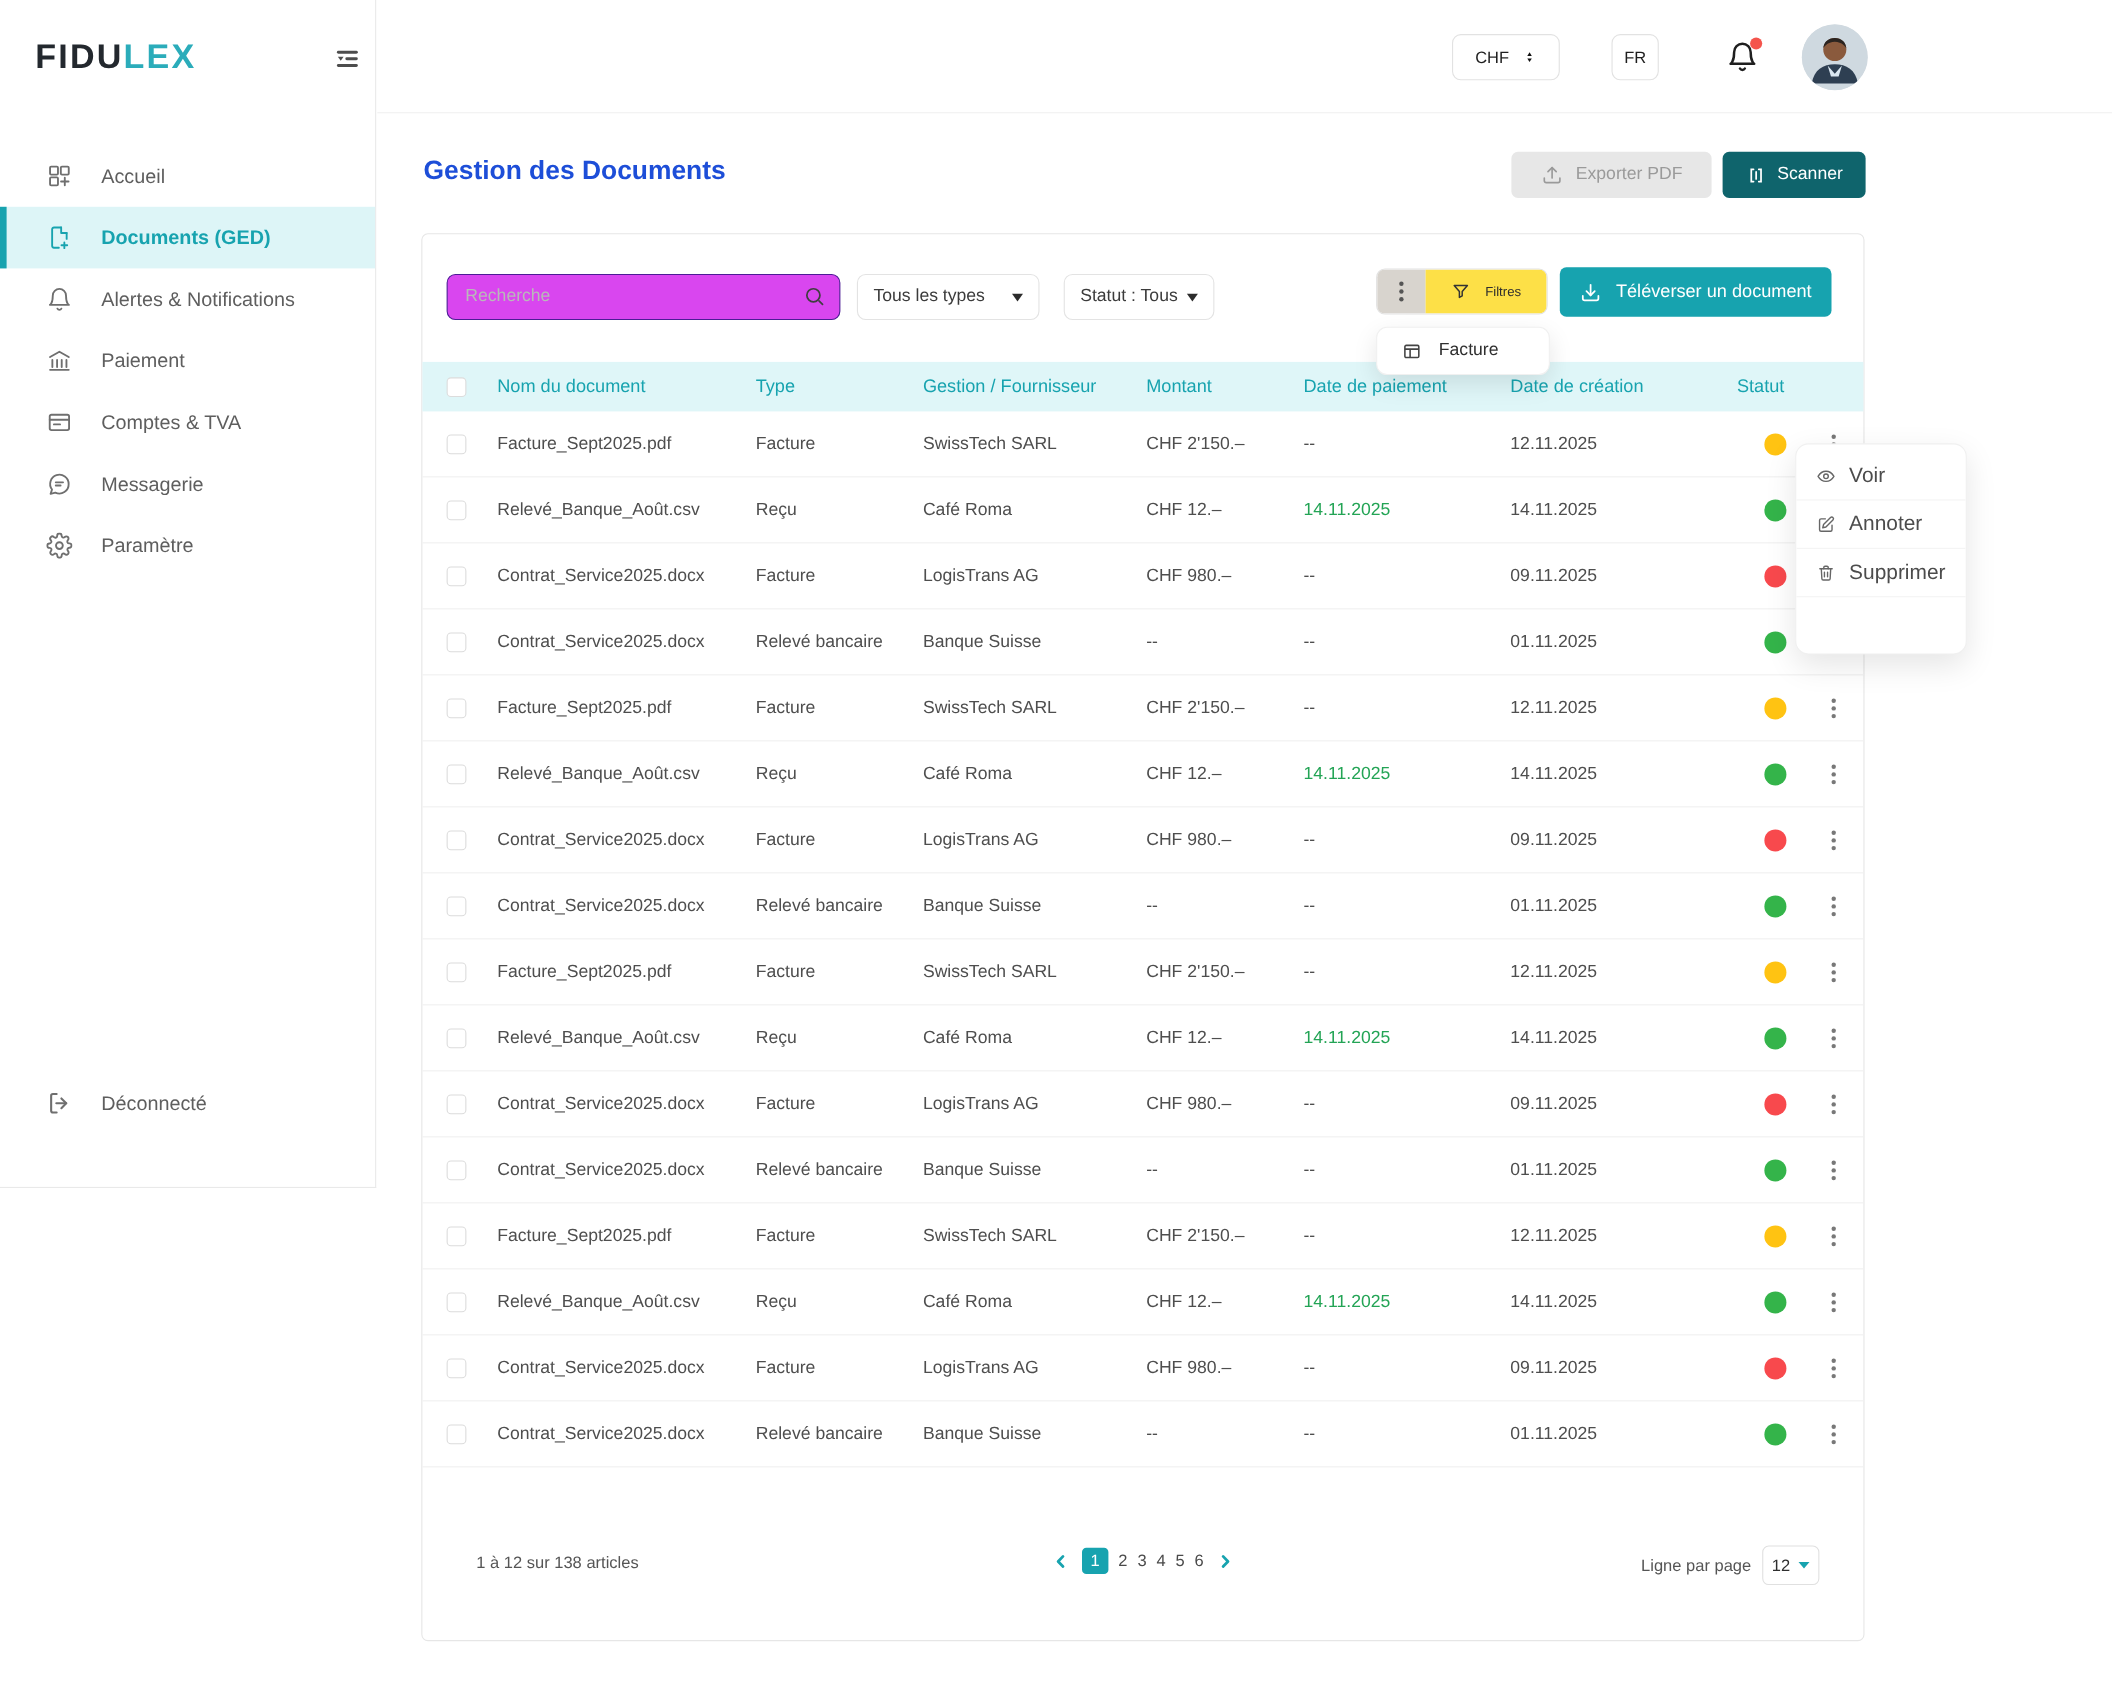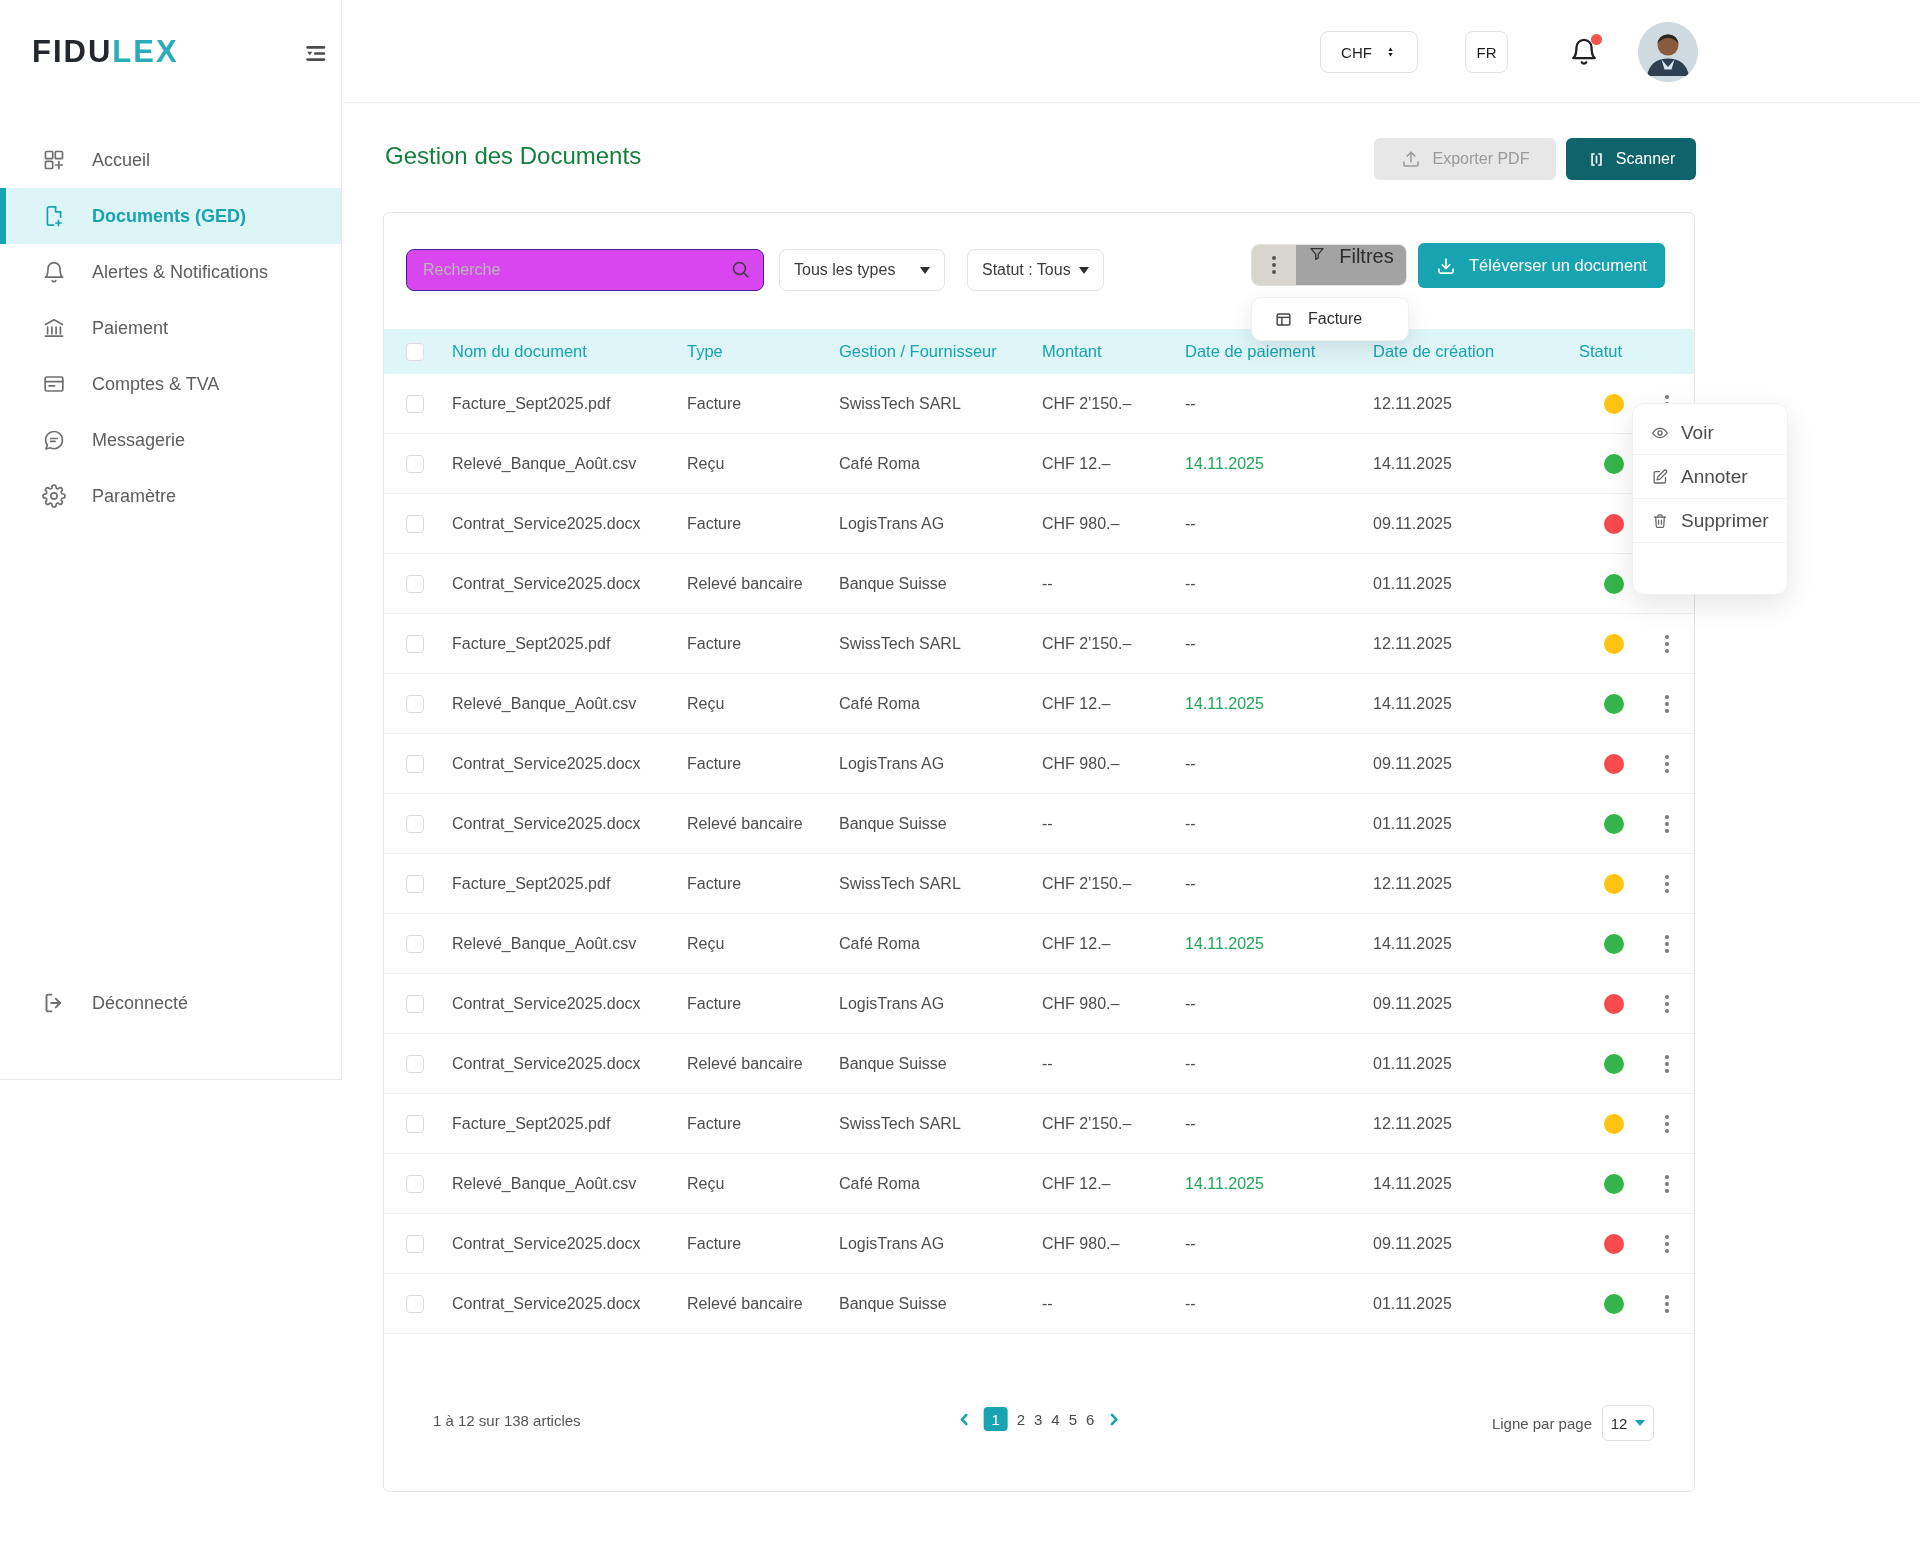--- a/index.html
+++ b/index.html
@@ -29,41 +29,41 @@
   
   .topbar{position:absolute;left:343px;top:0;right:0;height:103px;background:#fff;border-bottom:1px solid #f1f1f1}
   .chf{position:absolute;left:977px;top:31px;width:98px;height:42px;border:1px solid #e2e2e2;border-radius:8px;background:#fff;font-size:15px;color:#1e1e1e;display:flex;align-items:center;justify-content:center;gap:12px}
   .sort-icon{width:13px;height:16px;color:#111}
   .lang{position:absolute;left:1122px;top:31px;width:43px;height:42px;border:1px solid #e2e2e2;border-radius:8px;background:#fff;font-size:15px;color:#1e1e1e;display:flex;align-items:center;justify-content:center}
   .bellwrap{position:absolute;left:1226px;top:36px;width:30px;height:31px;color:#1f1f1f;cursor:pointer}
   .bell-dot{position:absolute;right:-3px;top:-2px;width:11px;height:11px;border-radius:50%;background:#f4544c}
   .avatar{position:absolute;left:1295px;top:22px;width:60px;height:60px;border-radius:50%;overflow:hidden;background:#d6dde2;cursor:pointer}
 
   
-  .page-title{position:absolute;left:385px;top:142px;font-size:24px;font-weight:400;color:#15803d}
+  .page-title{position:absolute;left:385px;top:142px;font-size:24px;font-weight:700;color:#1d4ed8}
   .btn-export{position:absolute;left:1374px;top:138px;width:182px;height:42px;background:#e7e7e7;border:none;border-radius:6px;color:#9a9a9a;font-size:16px;display:flex;align-items:center;justify-content:center;gap:12px}
   .btn-export .bicon{width:20px;height:20px;color:#9a9a9a}
   .btn-scan{position:absolute;left:1566px;top:138px;width:130px;height:42px;background:var(--accent-dark,#0f646c);border:none;border-radius:6px;color:#fff;font-size:16px;font-weight:500;display:flex;align-items:center;justify-content:center;gap:10px}
   .btn-scan .bicon{width:19px;height:19px;color:#fff}
 
   
   .card{position:absolute;left:383px;top:212px;width:1312px;height:1280px;border:1px solid #e6e6e6;border-radius:6px;background:#fff}
   .search{position:absolute;left:22px;top:36px;width:358px;height:42px}
   .search input{width:100%;height:100%;border:1px solid #4c1d95;border-radius:8px;padding:0 46px 0 16px;font-size:16px;color:#333;outline:none;font-family:inherit;background:#d946ef}
   .search input::placeholder{color:#b9b9b9}
   .sicon{position:absolute;right:13px;top:10px;width:21px;height:21px;color:#3f3f3f}
   .dd{position:absolute;top:36px;height:42px;border:1px solid #e3e3e3;border-radius:8px;background:#fff;display:flex;align-items:center;justify-content:space-between;padding:0 14px;font-size:16px;color:#3b3b3b}
   .dd1{left:395px;width:166px}
   .dd2{left:583px;width:137px}
   .caret{width:0;height:0;border-left:5.5px solid transparent;border-right:5.5px solid transparent;border-top:7px solid #2c2c2c}
   .caret.teal{border-left-width:5px;border-right-width:5px;border-top-width:6px;border-top-color:var(--accent,#17a3af)}
   .fgroup{position:absolute;left:867px;top:31px;width:156px;height:42px;border:1px solid #e2e2e2;border-radius:8px;background:#fff;display:flex;overflow:hidden}
   .kebab-chip{width:44px;height:100%;background:#d8d4ce;display:flex;flex-direction:column;align-items:center;justify-content:center;gap:3px;cursor:pointer}
   .kebab-chip i{width:4px;height:4px;border-radius:50%;background:#555}
-  .filters-btn{flex:1;display:flex;align-items:flex-start;justify-content:center;gap:13px;font-size:20px;color:#2d2d2d;background:#a3a3a3;border:none}
+  .filters-btn{flex:1;display:flex;align-items:center;justify-content:center;gap:13px;font-size:12px;color:#2d2d2d;background:#fde047;border:none}
   .funnel{width:18px;height:18px;color:#333}
   .upload{position:absolute;left:1034px;top:30px;width:247px;height:45px;background:var(--accent,#17a3af);color:#fff;border:none;border-radius:6px;display:flex;align-items:center;justify-content:center;gap:13px;font-size:16.5px}
   .upload .bicon{width:20px;height:20px;color:#fff}
   .columns-popup{position:absolute;left:867px;top:84px;width:158px;height:44px;background:#fff;border:1px solid #f0f0f0;border-radius:10px;box-shadow:0 8px 22px rgba(0,0,0,.10);display:flex;align-items:center;gap:15px;padding-left:22px;z-index:6;font-size:16px;color:#2f2f2f;cursor:pointer}
   .colicon{width:19px;height:19px;color:#444}
 
   
   .grid-cols{display:grid;grid-template-columns:46px 235px 152px 203px 143px 188px 206px 72px 1fr;align-items:center;padding-left:22px}
   .thead{position:absolute;left:0;top:116px;right:0;height:45px;background:var(--header-bg,#dff6f8);color:var(--accent,#17a3af);font-size:16.5px}
   .tbody{position:absolute;left:0;top:161px;right:0}

